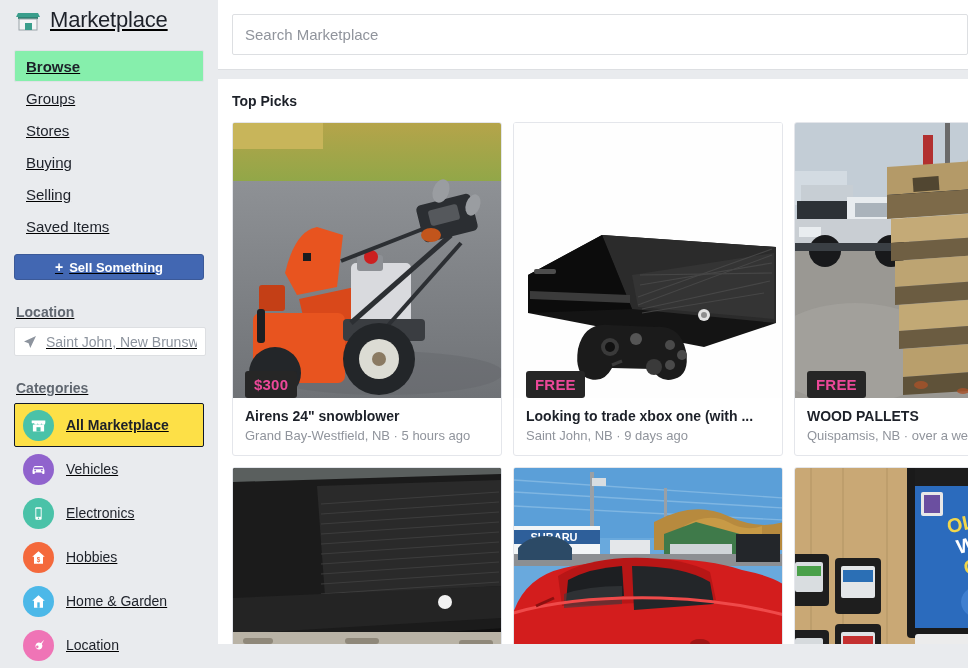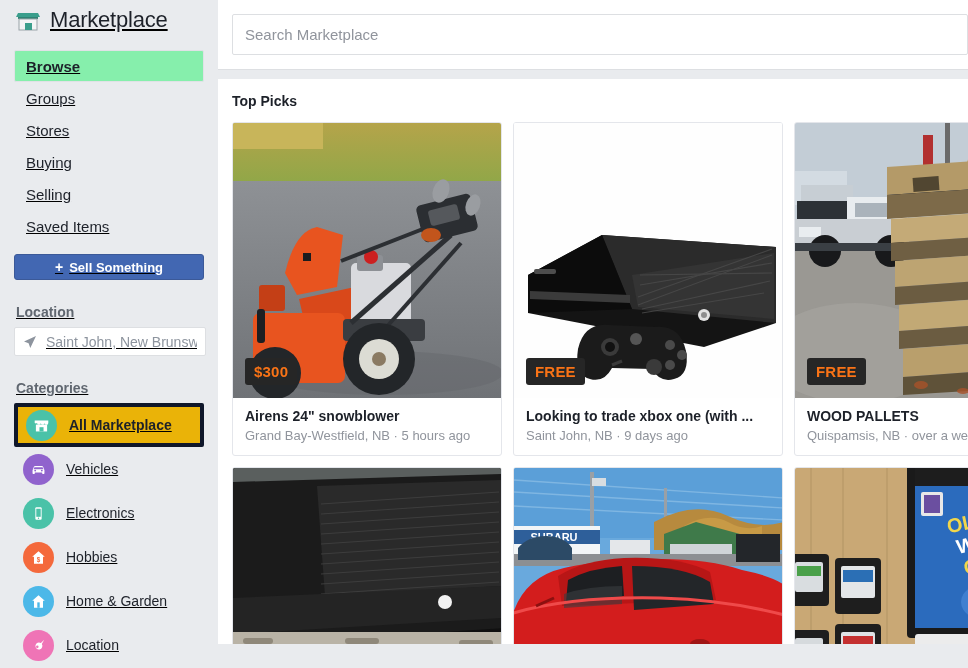--- a/index.html
+++ b/index.html
@@ -87,22 +87,22 @@
   .cat-list { margin-top: 0; }
   .cat-item {
     display: flex; align-items: center;
     gap: 12px;
     height: 44px;
     padding-left: 8px;
     border-radius: 2px;
     border: 1px solid transparent;
   }
   .cat-item.active {
-    background: #eab308;
-    border: 4px solid #0f172a;
+    background: #fde047;
+    border: 1px solid #0f172a;
   }
   .cat-icon {
     width: 31px; height: 31px; flex: 0 0 31px;
     border-radius: 50%;
     display: flex; align-items: center; justify-content: center;
   }
   .cat-icon svg { display: block; }
   .cat-label { font-size: 14px; color: #1d2129; }
   .cat-item.active .cat-label { font-weight: bold; }
 
@@ -160,23 +160,23 @@
   }
   .card-photo {
     position: relative;
     height: 275px;
     overflow: hidden;
     background: #d8dadf;
   }
   .card-photo svg { display: block; width: 270px; height: 275px; }
   .price-tag {
     position: absolute;
-    left: 12px; bottom: 13px;
+    left: 12px; bottom: 0;
     background: #262626;
-    color: #f97316;
+    color: #ec4899;
     font-size: 15px; font-weight: bold;
     padding: 5px 9px;
     border-radius: 3px;
     letter-spacing: 0.2px;
   }
   .card-body { padding: 10px 12px 12px 12px; }
   .card-title {
     font-size: 14px; font-weight: bold; color: #1d2129;
     white-space: nowrap; overflow: hidden; text-overflow: ellipsis;
     margin-bottom: 4px;

